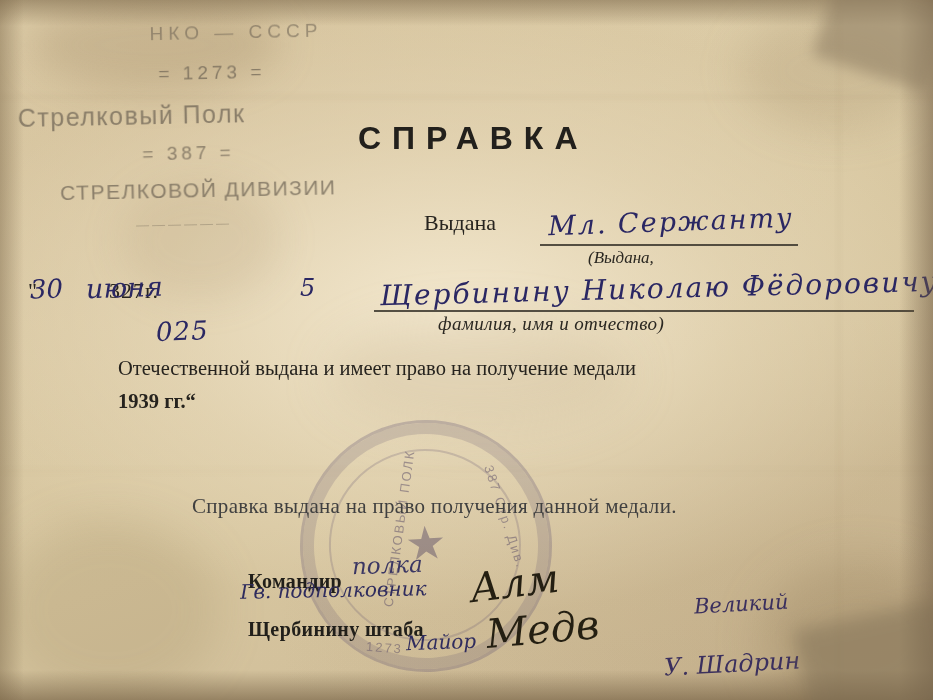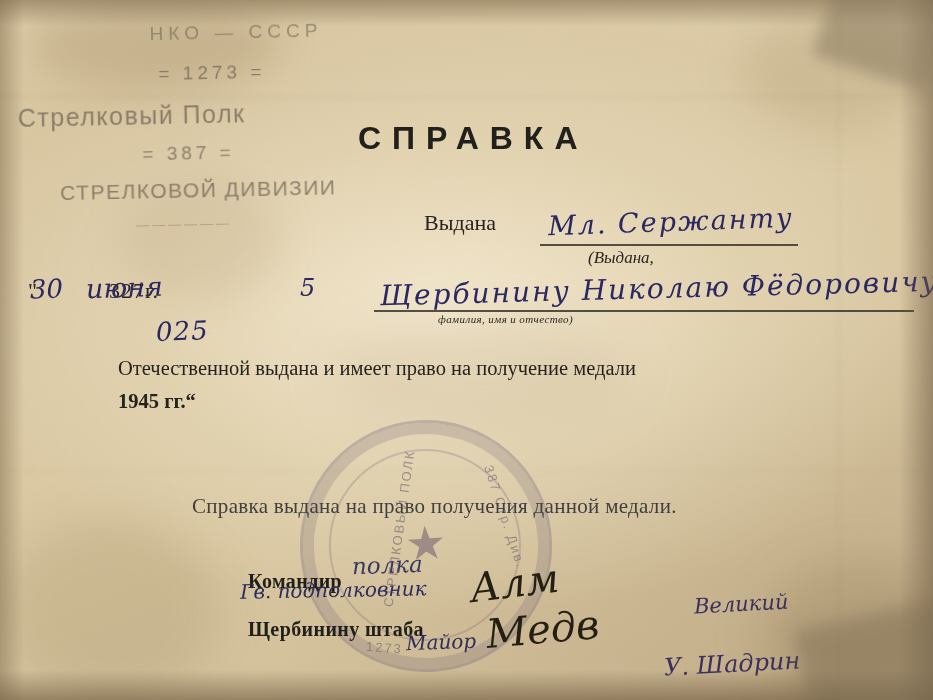--- a/index.html
+++ b/index.html
@@ -108,21 +108,21 @@
   .rank-caption {
     position: absolute;
     left: 588px; top: 248px;
     font-size: 17px;
     font-style: italic;
     color: #2a2721;
   }
   .name-caption {
     position: absolute;
     left: 438px; top: 313px;
-    font-size: 11px;
+    font-size: 19px;
     font-style: italic;
     color: #2a2721;
     letter-spacing: .4px;
   }
 
   .rule {
     position: absolute;
     height: 1.5px;
     background: #3a352c;
     opacity: .85;
@@ -348,21 +348,21 @@
     <span style="display:inline-block;width:58px"></span>
     <span>327</span><span>г.</span>
   </div>
   <div class="hand hand-day">30</div>
   <div class="hand hand-month">июня</div>
   <div class="hand hand-year-suffix">5</div>
   <div class="hand hand-number">025</div>
 
   <div class="body-text">
     <span class="row">Отечественной выдана и имеет право на получение медали</span>
-    <span class="row body-quote">1945 гг.“</span>
+    <span class="row body-quote">1939 гг.“</span>
   </div>
 
   <div class="note">Справка выдана на право получения данной медали.</div>
 
   <div class="sig-block">
     <div>Командир</div>
     <div>Щербинину штаба</div>
   </div>
   <div class="hand hand-word-polka">полка</div>
   <div class="hand hand-rank-sig">Гв. подполковник</div>

